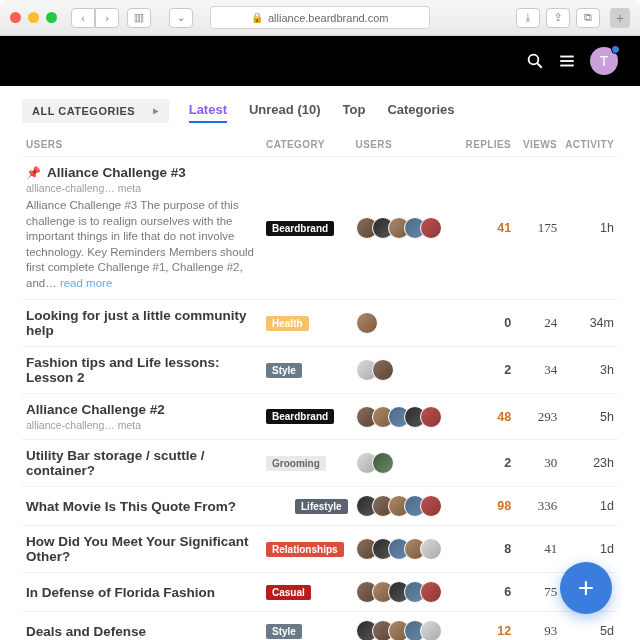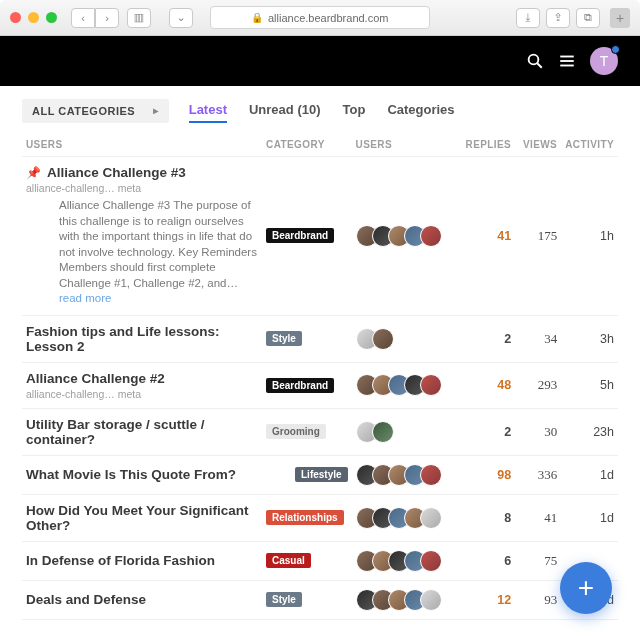--- a/index.html
+++ b/index.html
@@ -36,21 +36,21 @@
   .tabs { display:flex; gap:22px; }
   .tab { padding:4px 0; color:#555; }
   .tab.active { color:#8b5cf6; border-bottom:2px solid #1b6fd6; }
 
   table.list { width:100%; border-collapse:collapse; font-size:12.5px;}
   .list th { text-align:left; font-size:10px; font-weight:700; letter-spacing:.4px; color:#9e9e9e; padding:6px 4px; border-bottom:1px solid #eee;}
   .list th.right, .list td.right { text-align:right; }
   .list td { padding:8px 4px; border-bottom:1px solid #eee; vertical-align:middle; color:#4a4a4a;}
   .ttitle { font-weight:600; font-size:13.5px; color:#3a3a3a; display:flex; align-items:center; gap:6px;}
   .sub { color:#9e9e9e; font-size:10.5px; margin-top:2px; }
-  .excerpt { color:#7a7a7a; font-size:11.5px; line-height:1.35; margin-top:4px; max-width:260px;margin-left:33px;}
+  .excerpt { color:#7a7a7a; font-size:11.5px; line-height:1.35; margin-top:4px; max-width:260px;}
   .readmore{color:#6aa7e6;}
   .catpill { display:inline-block; padding:2px 6px; font-size:10px; font-weight:700; border-radius:2px; color:#fff; text-align:center;}
   .users { display:flex; }
   .uav { width:22px; height:22px; border-radius:50%; border:1.5px solid #fff; background:#777; margin-left:-6px; background-size:cover;}
   .uav:first-child{margin-left:0;}
   .num { font-weight:600; font-size:12.5px; }
   .num.hot{color:#d07424;}
   .views{color:#9c9c9c; font-size:13px;font-family:Liberation Serif, serif;}
   .act{color:#9c9c9c; font-size:12.5px;}
   .pin{font-size:12px;color:#8a8a8a;}
@@ -158,20 +158,36 @@
               <div class="uav a4"></div>
             </div>
           </td>
           <td class="right"><span class="num hot">41</span></td>
           <td class="right views">175</td>
           <td class="right act">1h</td>
         </tr>
         <tr>
           <td>
             <div class="ttitle">
+              <span>Looking for just a little community help</span>
+            </div>
+          </td>
+          <td><span class="catpill" style="background: rgb(245, 196, 106); color: rgb(255, 255, 255);">Health</span></td>
+          <td>
+            <div class="users">
+              <div class="uav a2"></div>
+            </div>
+          </td>
+          <td class="right"><span class="num">0</span></td>
+          <td class="right views">24</td>
+          <td class="right act">34m</td>
+        </tr>
+        <tr>
+          <td>
+            <div class="ttitle">
               <span>Fashion tips and Life lessons: Lesson 2</span>
             </div>
           </td>
           <td><span class="catpill" style="background: rgb(107, 122, 136); color: rgb(255, 255, 255);">Style</span></td>
           <td>
             <div class="users">
               <div class="uav a5"></div>
               <div class="uav a0"></div>
             </div>
           </td>

